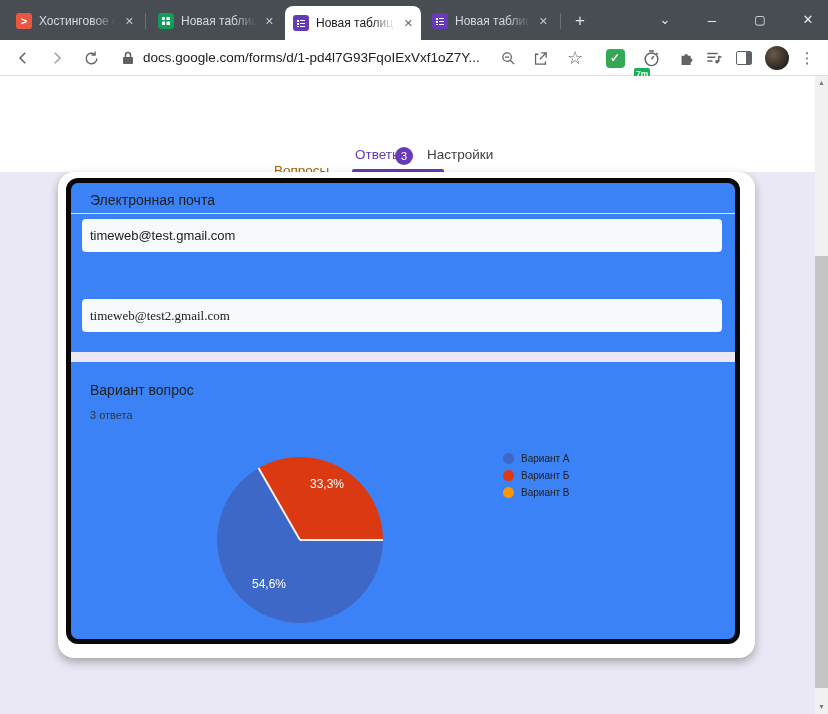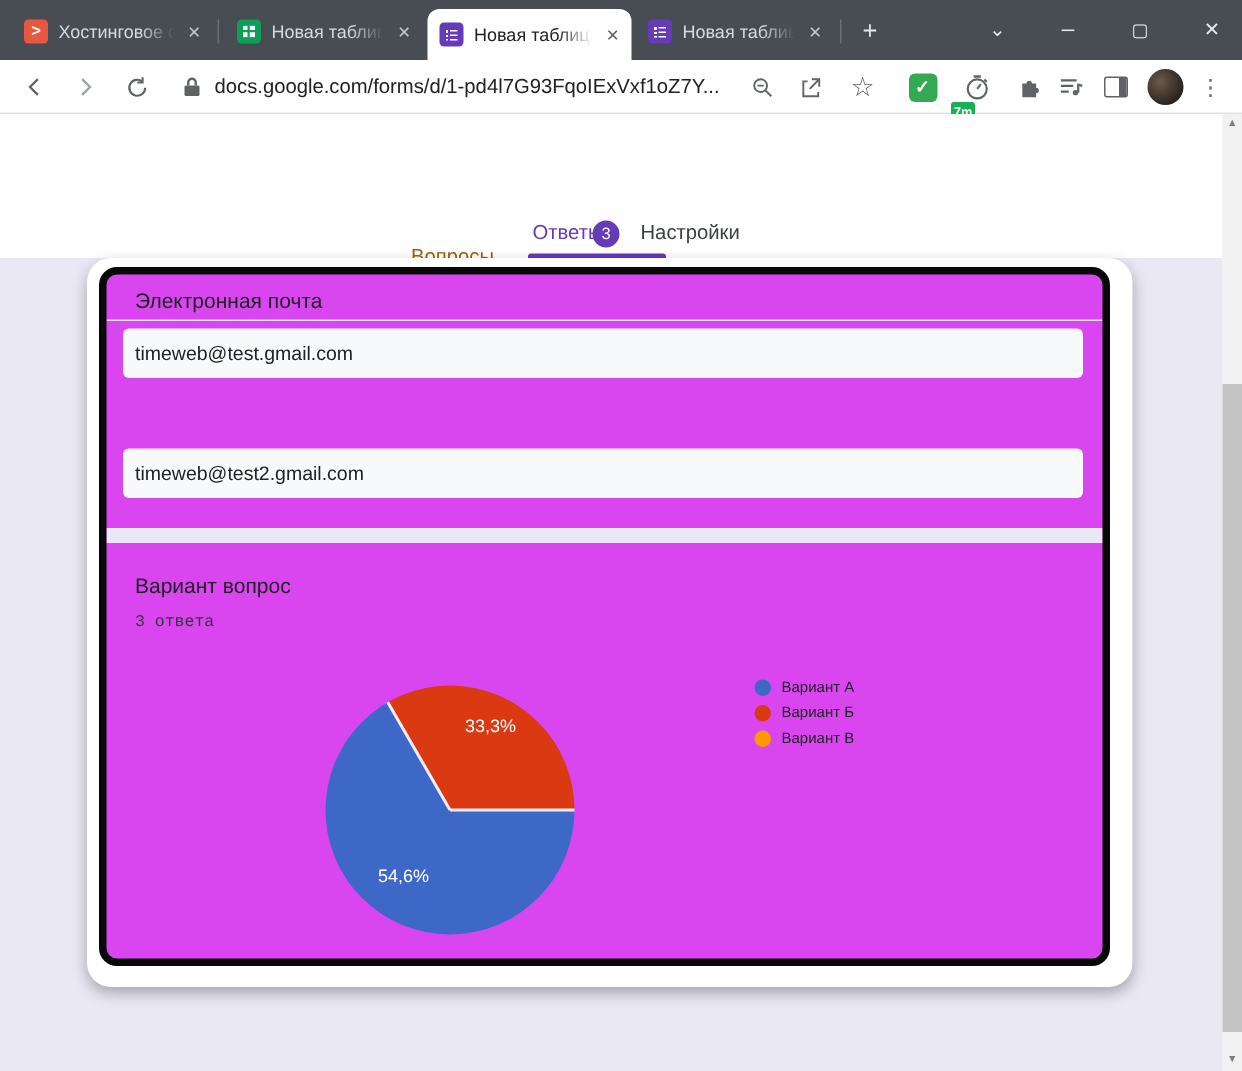--- a/index.html
+++ b/index.html
@@ -73,30 +73,30 @@
   .fnav .item { position:absolute; top:7px; font-size:13.5px; }
   .count-badge { position:absolute; left:395px; top:147px; width:18px; height:18px; border-radius:50%;
                  background:#673AB7; color:#fff; font-size:11px; text-align:center; line-height:18px; }
   .nav-underline { position:absolute; left:352px; top:169px; width:92px; height:3px; background:#673AB7; border-radius:2px 2px 0 0; }
 
   
   .page-bg { position:absolute; left:0; top:172px; width:815px; height:542px; background:#EBE8F5; }
 
   .outer-card { position:absolute; left:58px; top:172px; width:697px; height:486px; background:#fff;
                 border-radius:16px; box-shadow:0 4px 10px rgba(0,0,0,0.3); }
-  .black-box { position:absolute; left:66px; top:178px; width:674px; height:466px; background:#d946ef;
+  .black-box { position:absolute; left:66px; top:178px; width:674px; height:466px; background:#3b82f6;
                border:5px solid #080808; border-radius:12px; overflow:hidden; }
   .bb { position:absolute; } 
 
   .sec-title { font-size:14px; color:#202124; }
   .divider { height:1px; background:#E4E4E4; left:0; right:0; }
   .email-row { left:11px; right:13px; height:33px; background:#F8F9FA; border-radius:4px;
                display:flex; align-items:center; padding-left:8px; font-size:13px; color:#202124; }
   .lav-strip { left:0; right:0; height:10px; background:#EBE8F5; }
-  .sub { font-size:11px; color:#33363a;font-family:Liberation Mono, monospace; }
+  .sub { font-size:11px; color:#33363a; }
 
   .pie { left:146px; top:274px; width:166px; height:166px; border-radius:50%; position:absolute; }
   .slice-sep { position:absolute; left:50%; top:50%; width:2px; height:83px; background:rgba(255,255,255,0.9);
                margin-left:-1px; transform-origin:top center; }
   .pie-label { position:absolute; color:#fff; font-size:12px; transform:translate(-50%,-50%); }
   .legend-row { position:absolute; left:432px; height:14px; display:flex; align-items:center; gap:7px; }
   .legend-dot { width:11px; height:11px; border-radius:50%; }
   .legend-txt { font-size:10px; color:#202124; }
 
   
@@ -252,21 +252,21 @@
 <div class="page-bg"></div>
 <div class="outer-card"></div>
 
 <div class="black-box">
 
   <div class="bb sec-title" style="left:19px;top:9px;">Электронная почта</div>
   <div class="bb divider" style="top:30px;"></div>
   <div class="bb email-row" style="top:36px;">
     <span>timeweb@test.gmail.com</span>
   </div>
-  <div class="bb email-row" style="top:116px;">
+  <div class="bb email-row" style="top:116px;font-family:Liberation Serif, serif;">
     <span>timeweb@test2.gmail.com</span>
   </div>
   <div class="bb lav-strip" style="top:169px;"></div>
 
   <div class="bb sec-title" style="left:19px;top:199px;">Вариант вопрос</div>
   <div class="bb sub" style="left:19px;top:226px;">3 ответа</div>
 
   <div class="pie" style="background: conic-gradient(from 90deg, rgb(62, 104, 200) 0deg, rgb(62, 104, 200) 240.12deg, rgb(219, 57, 18) 240.12deg, rgb(219, 57, 18) 360deg);">
     <div class="slice-sep" style="transform:rotate(-90deg);"></div>
     <div class="slice-sep" style="transform:rotate(150deg);"></div>

